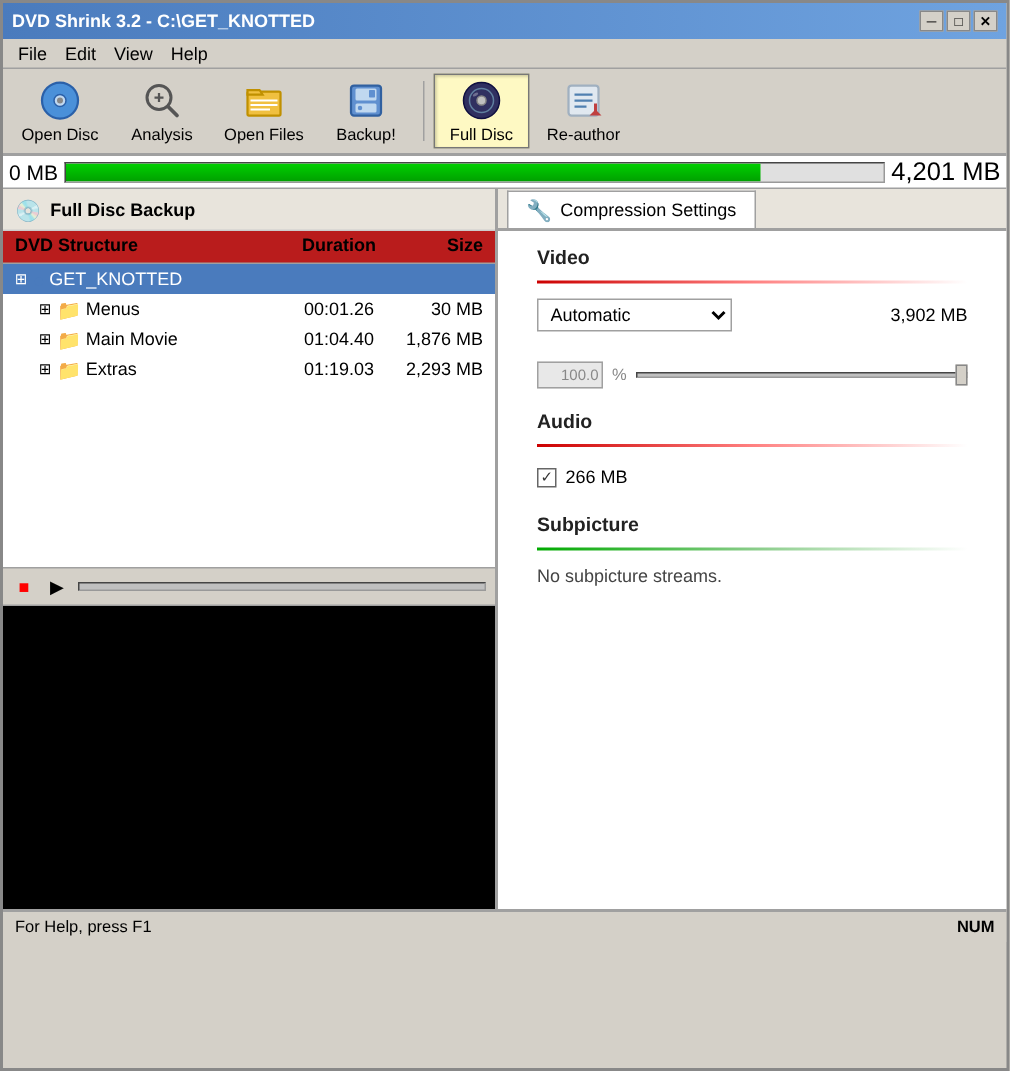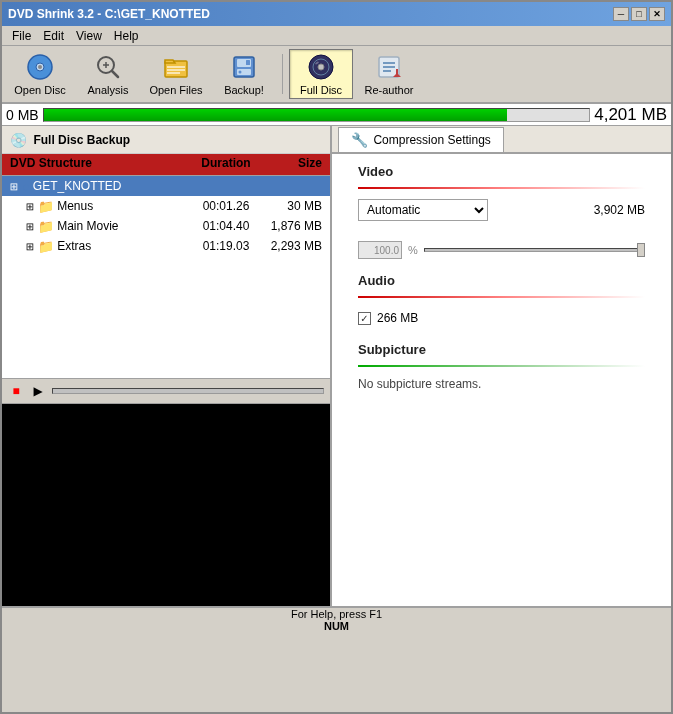--- a/index.html
+++ b/index.html
@@ -377,21 +377,20 @@
 
     
     .status-bar {
       background: #d4d0c8;
       height: 22px;
       display: flex;
       align-items: center;
       padding: 0 8px;
       border-top: 2px solid #a0a0a0;
       justify-content: space-between;
-      flex-direction: column;
     }
     .status-text { font-size: 11px; }
     .status-num { font-size: 11px; font-weight: bold; }
   </style>
 </head>
 <body>
 
 <div class="title-bar">
   <span>DVD Shrink 3.2 - C:\GET_KNOTTED</span>
   <div class="title-bar-controls">

